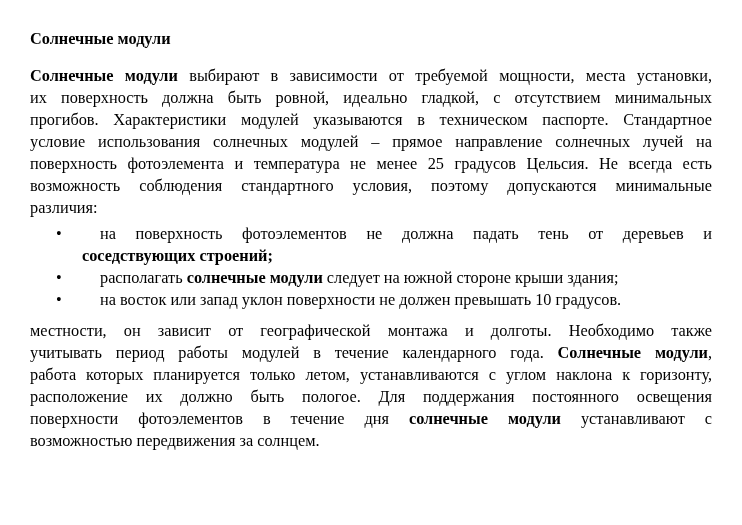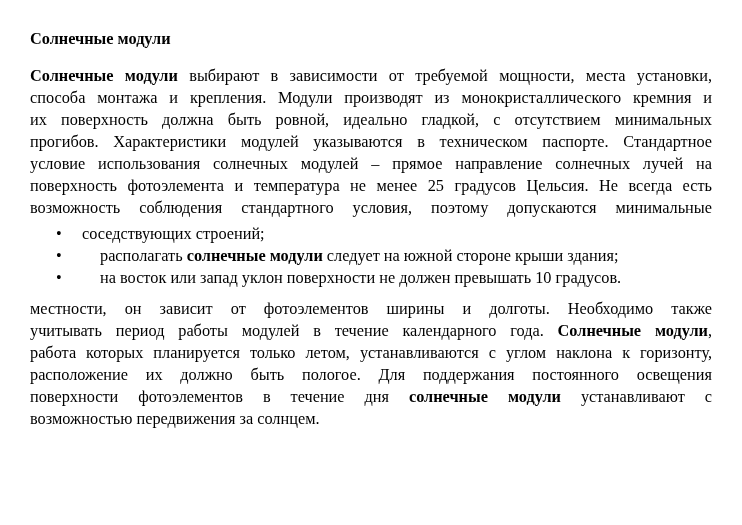--- a/index.html
+++ b/index.html
@@ -22,61 +22,62 @@
   .pline { text-align: justify; }
   .pline.full { text-align-last: justify; }
   .bullet-list { margin: 4px 0 9px 0; padding: 0; }
   .bullet-item { position: relative; padding-left: 52px; }
   .bullet-marker {
     position: absolute; left: 26px; top: 0;
     text-indent: 0;
   }
   .bline-first { text-indent: 18px; text-align: justify; }
   .bline-first.full { text-align-last: justify; }
-  .bline-cont { text-indent: 0; text-align: left; }
+  .bline-cont { text-indent: 0; text-align: left; font-weight: bold; }
   b { font-weight: bold; }
 </style>
 </head>
 <body>
 
 <div class="page">
 
   <div class="doc-title">Солнечные модули</div>
 
   <div class="para">
     <div class="pline full"><b>Солнечные модули</b><span> выбирают в зависимости от требуемой мощности, места установки,</span></div>
-    <div class="pline full"><span>способа монтажа и крепления.  Модули производят из монокристаллического кремния и</span></div>
     <div class="pline full"><span>их поверхность должна быть ровной, идеально гладкой, с отсутствием минимальных</span></div>
     <div class="pline full"><span>прогибов. Характеристики модулей указываются в техническом паспорте. Стандартное</span></div>
     <div class="pline full"><span>условие использования солнечных модулей – прямое направление солнечных лучей на</span></div>
     <div class="pline full"><span>поверхность фотоэлемента и температура не менее 25 градусов Цельсия.  Не всегда есть</span></div>
     <div class="pline full"><span>возможность соблюдения стандартного условия, поэтому допускаются минимальные</span></div>
+    <div class="pline"><span>различия:</span></div>
   </div>
 
   <div class="bullet-list">
 
     <div class="bullet-item">
       <span class="bullet-marker">•</span>
+      <div class="bline-first full"><span>на поверхность фотоэлементов не должна падать тень от деревьев и</span></div>
       <div class="bline-cont"><span>соседствующих строений;</span></div>
     </div>
 
     <div class="bullet-item">
       <span class="bullet-marker">•</span>
       <div class="bline-first"><span>располагать </span><b>солнечные модули</b><span> следует на южной стороне крыши здания;</span></div>
     </div>
 
     <div class="bullet-item">
       <span class="bullet-marker">•</span>
       <div class="bline-first"><span>на восток или запад уклон поверхности не должен превышать 10 градусов.</span></div>
     </div>
 
   </div>
 
   <div class="para">
-    <div class="pline full"><span>местности, он зависит от фотоэлементов ширины и долготы. Необходимо также</span></div>
+    <div class="pline full"><span>местности, он зависит от географической монтажа и долготы. Необходимо также</span></div>
     <div class="pline full"><span>учитывать период работы модулей в течение календарного года. </span><b>Солнечные модули</b><span>,</span></div>
     <div class="pline full"><span>работа которых планируется только летом, устанавливаются с углом наклона к горизонту,</span></div>
     <div class="pline full"><span>расположение их должно быть пологое. Для поддержания постоянного освещения</span></div>
     <div class="pline full"><span>поверхности фотоэлементов в течение дня </span><b>солнечные модули</b><span> устанавливают с</span></div>
     <div class="pline"><span>возможностью передвижения за солнцем.</span></div>
   </div>
 
 </div>
 
 </body></html>

